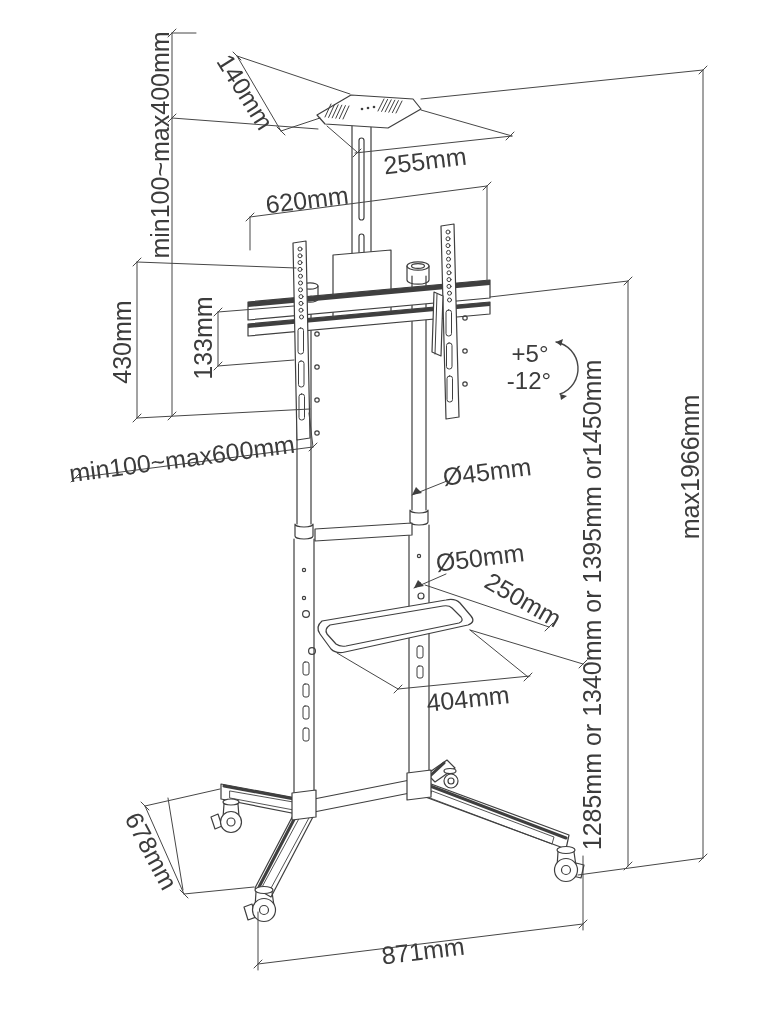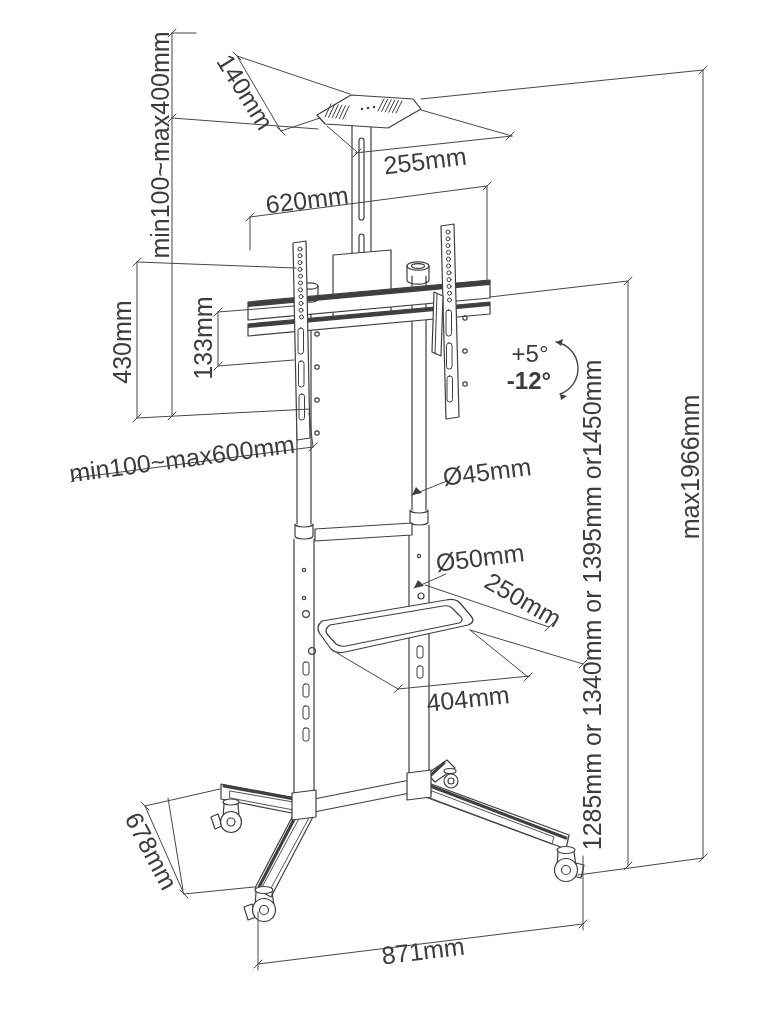--- a/index.html
+++ b/index.html
@@ -293,21 +293,21 @@
   <div class="dim" style="left:307px;top:200px;transform:translate(-50%,-50%) rotate(-7deg);">620mm</div>
 
   <div class="dim" style="left:122px;top:342px;transform:translate(-50%,-50%) rotate(-90deg);">430mm</div>
 
   <div class="dim" style="left:203px;top:338px;transform:translate(-50%,-50%) rotate(-90deg);">133mm</div>
 
   <div class="dim" style="left:182px;top:459px;transform:translate(-50%,-50%) rotate(-7.5deg);">min100~max600mm</div>
 
   <div class="dim deg" style="left:530px;top:354px;transform:translate(-50%,-50%);">+5°</div>
 
-  <div class="dim deg" style="left:529px;top:381px;transform:translate(-50%,-50%);font-weight:bold;">-12°</div>
+  <div class="dim deg" style="left:529px;top:381px;transform:translate(-50%,-50%);">-12°</div>
 
   <div class="dim" style="left:487px;top:472px;transform:translate(-50%,-50%) rotate(-7deg);">Ø45mm</div>
 
   <div class="dim" style="left:480px;top:558px;transform:translate(-50%,-50%) rotate(-7deg);">Ø50mm</div>
 
   <div class="dim" style="left:523px;top:600px;transform:translate(-50%,-50%) rotate(30deg);">250mm</div>
 
   <div class="dim" style="left:468px;top:699px;transform:translate(-50%,-50%) rotate(-6deg);">404mm</div>
 
   <div class="dim" style="left:592px;top:605px;transform:translate(-50%,-50%) rotate(-90deg);">1285mm or 1340mm or 1395mm or1450mm</div>

